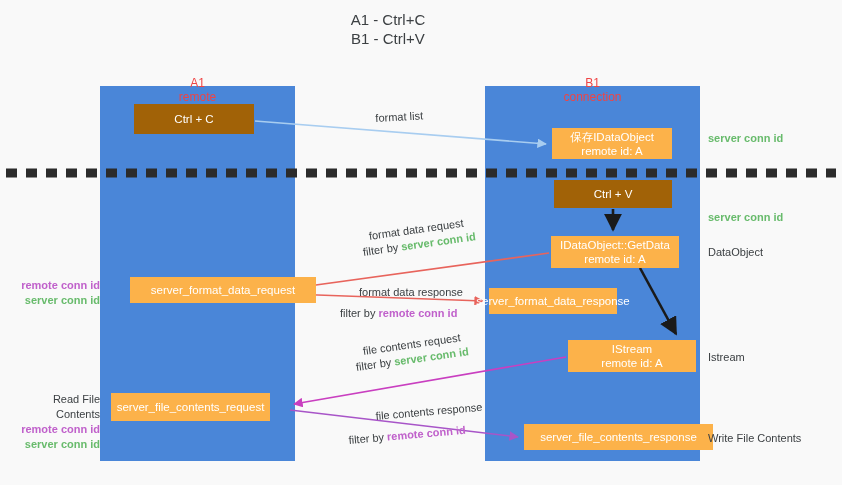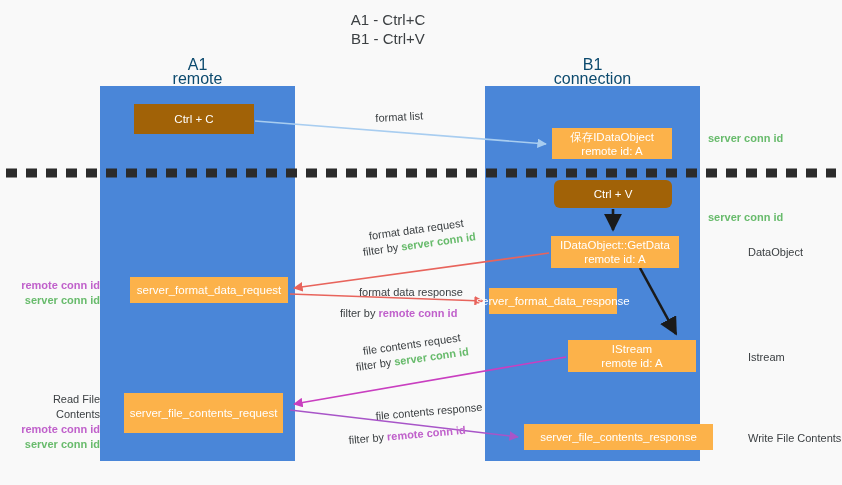--- a/index.html
+++ b/index.html
@@ -16,22 +16,22 @@
 
   
   #title{
     left:0;top:10px;width:776px;text-align:center;
     font-size:15px;line-height:19px;color:#3c4043;
     white-space:pre-line;
   }
 
   
   .col-head{
-    text-align:center;font-size:16px;line-height:14px;
-    color:#0c4a6e;white-space:pre-line;
+    text-align:center;font-size:12px;line-height:14px;
+    color:#ef4444;white-space:pre-line;margin-top:18px;
   }
   #head-a1{left:100px;top:58px;width:195px;}
   #head-b1{left:485px;top:58px;width:215px;}
 
   
   .lane{background:#4a86d8;}
   #lane-a1{left:100px;top:86px;width:195px;height:375px;}
   #lane-b1{left:485px;top:86px;width:215px;height:375px;}
 
   
@@ -40,33 +40,33 @@
     display:flex;flex-direction:column;align-items:center;justify-content:center;
     color:#ffffff;font-size:11.5px;line-height:14px;text-align:center;
     white-space:pre-line;
   }
   .green{background:#a16207;}
   .orange{background:#fcb košt;}
   .orange{background:#fcb24a;}
 
   #box-ctrlc{left:134px;top:104px;width:120px;height:30px;}
   #box-save {left:552px;top:128px;width:120px;height:31px;}
-  #box-ctrlv{left:554px;top:180px;width:118px;height:28px;border-radius:6px;}
+  #box-ctrlv{left:554px;top:180px;width:118px;height:28px;}
   #box-getdata{left:551px;top:236px;width:128px;height:32px;}
   #box-istream{left:568px;top:340px;width:128px;height:32px;}
-  #box-fmtreq{left:130px;top:277px;width:158px;height:26px;}
+  #box-fmtreq{left:130px;top:277px;width:186px;height:26px;}
   #box-fmtres{left:489px;top:288px;width:128px;height:26px;}
-  #box-filereq{left:124px;top:393px;width:159px;height:40px;}
+  #box-filereq{left:111px;top:393px;width:159px;height:28px;}
   #box-fileres{left:524px;top:424px;width:189px;height:26px;}
 
   
   .ann{font-size:11px;line-height:15px;}
   .green-t{color:#68bb6c;font-weight:bold;}
   .purple-t{color:#c061cb;font-weight:bold;}
-  .plain-t{color:#3c4043;margin-left:40px;}
+  .plain-t{color:#3c4043;}
 
   #ann-r1{left:708px;top:131px;}
   #ann-r2{left:708px;top:210px;}
   #ann-r3{left:708px;top:245px;}
   #ann-r4{left:708px;top:350px;}
   #ann-r5{left:708px;top:431px;}
 
   #ann-l1{left:8px;top:278px;width:92px;text-align:right;}
   #ann-l2{left:8px;top:392px;width:92px;text-align:right;}
 

